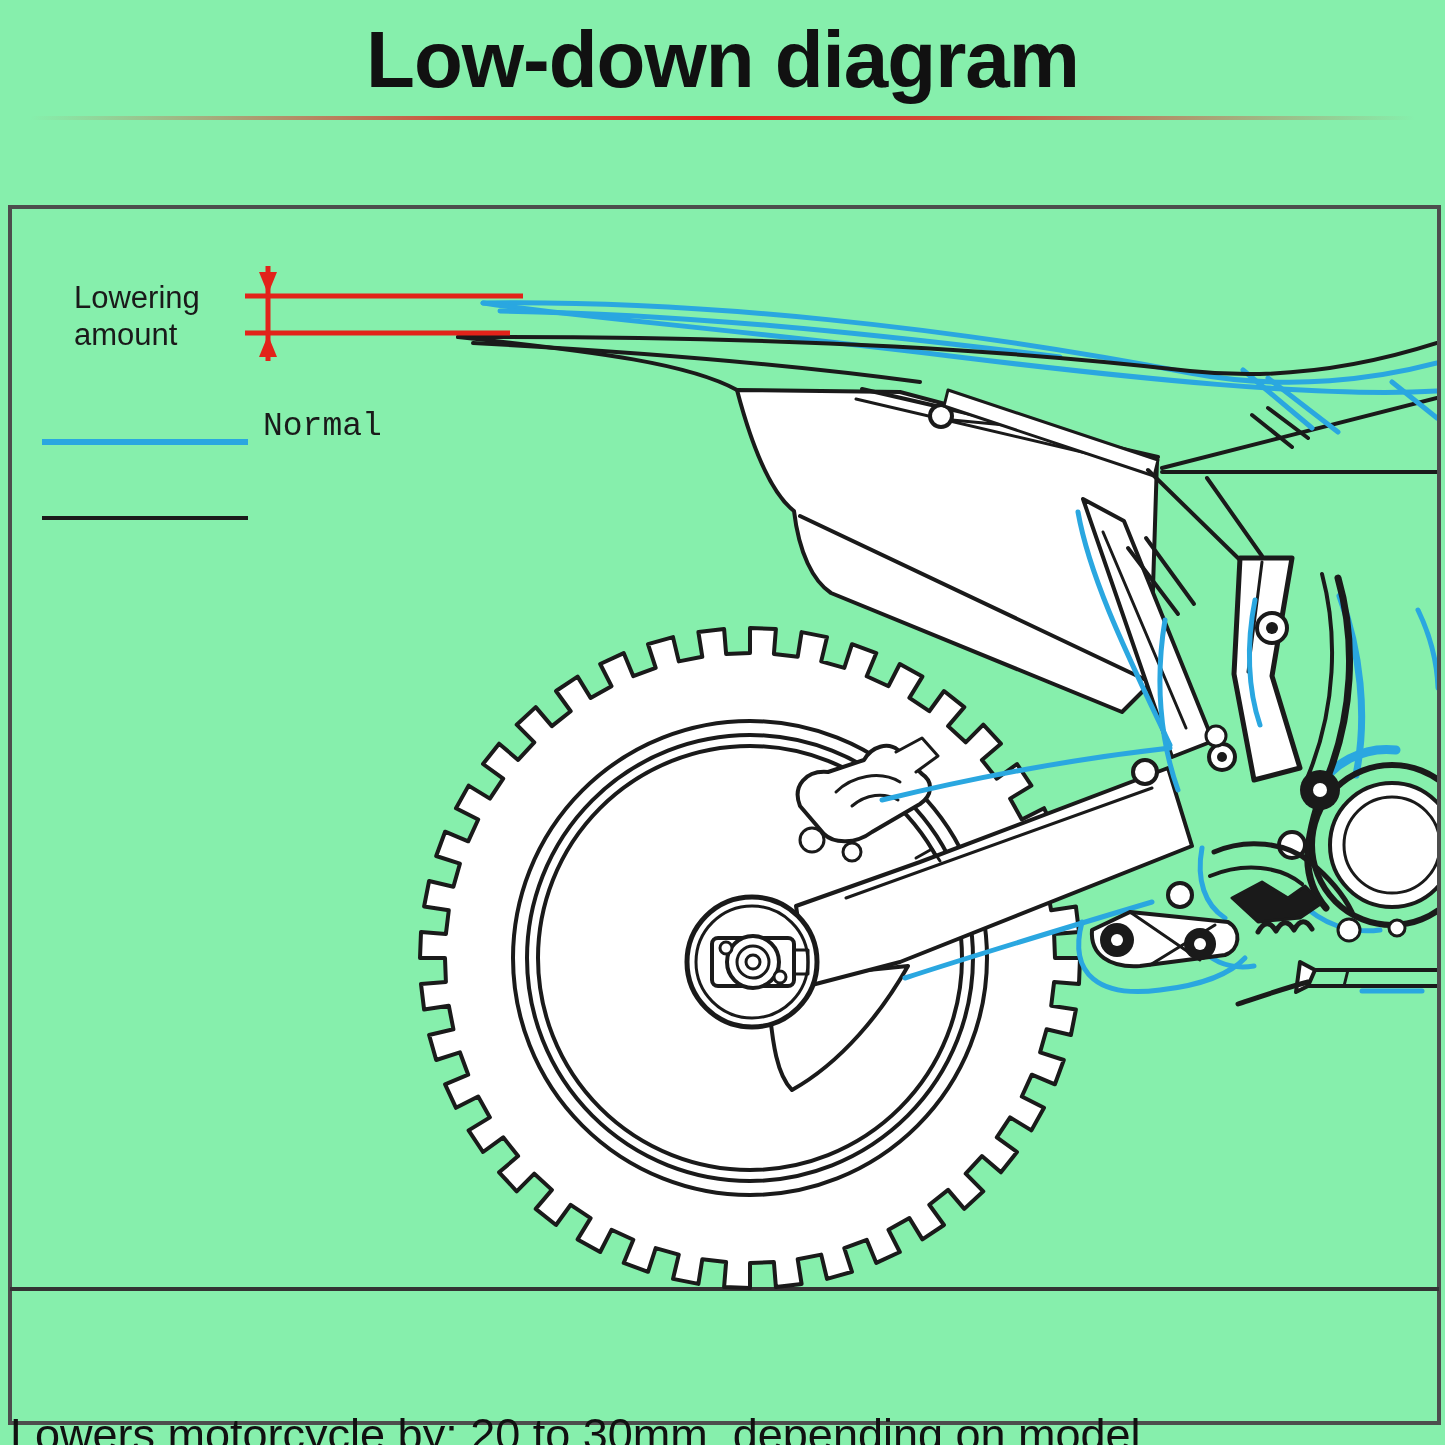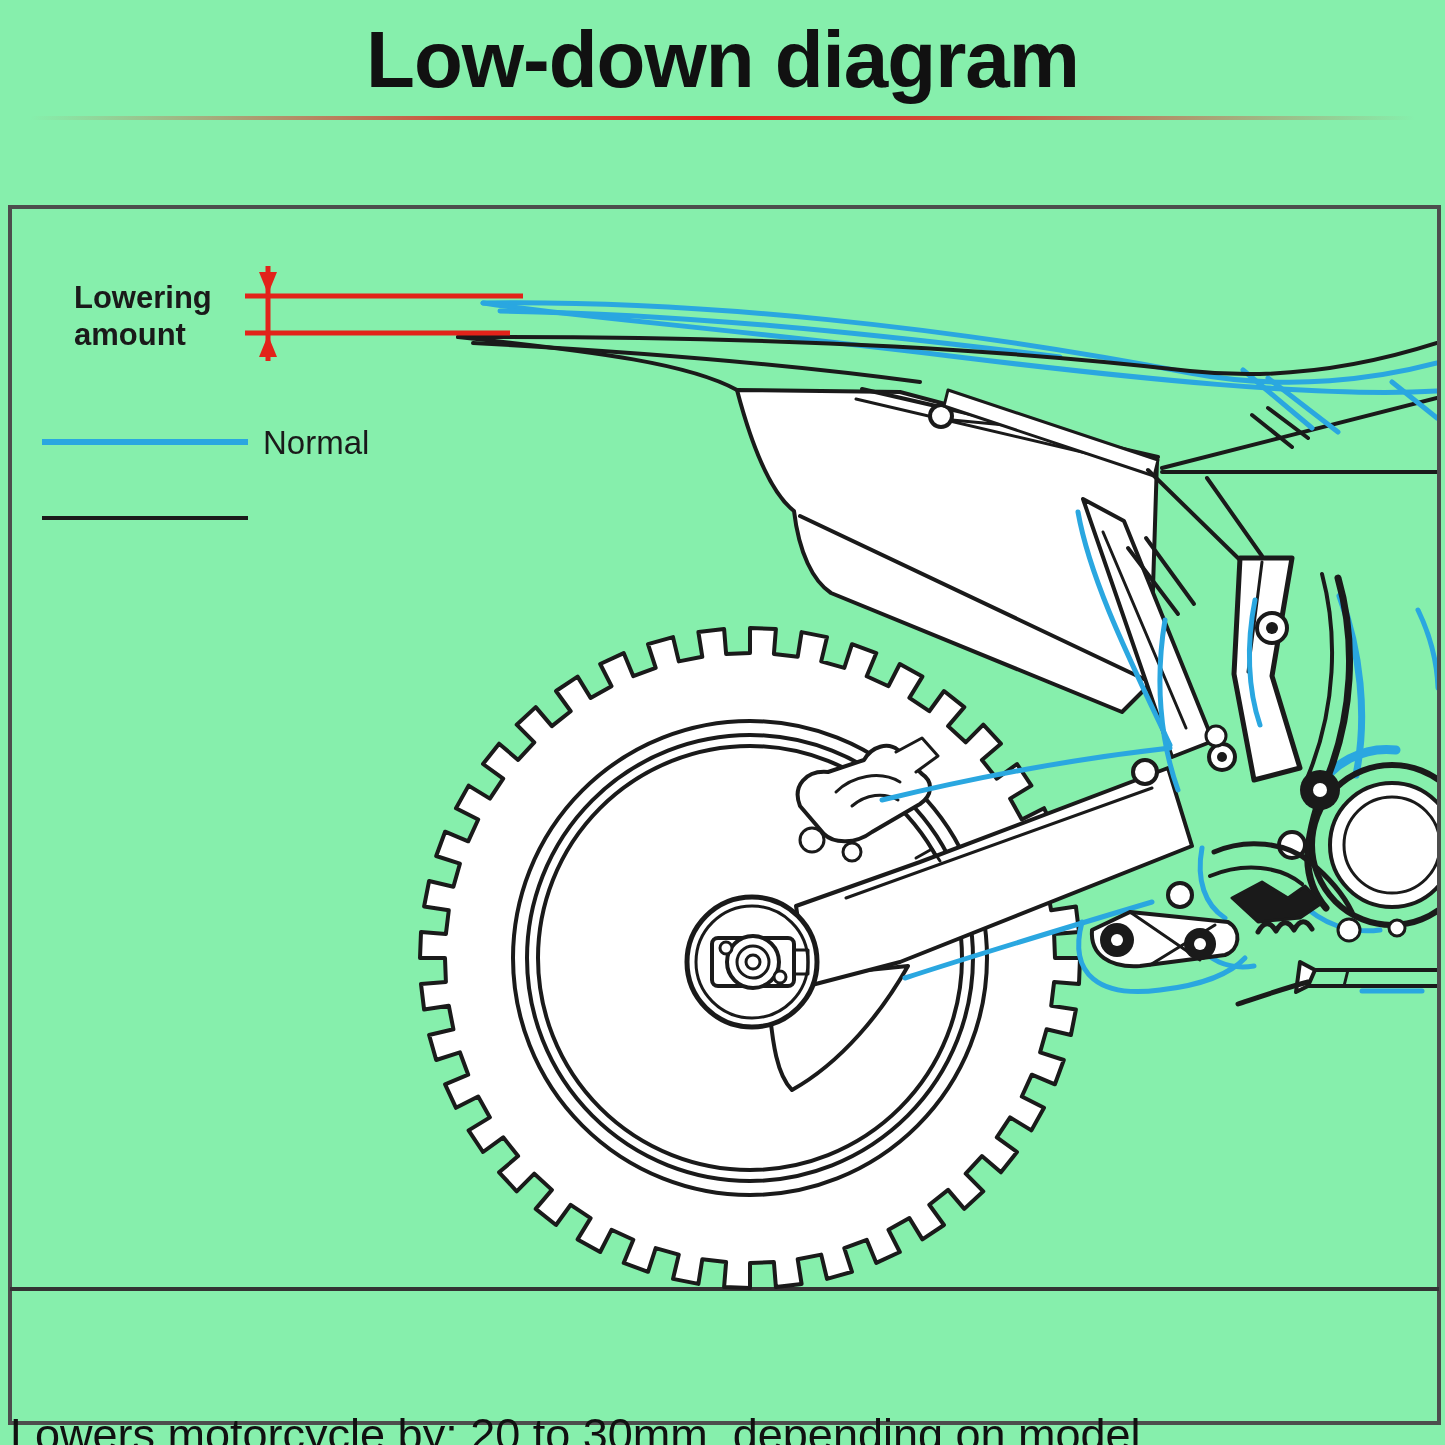--- a/index.html
+++ b/index.html
@@ -2,22 +2,22 @@
 <html><head>
 <meta charset="utf-8">
 <style>
   html,body{margin:0;padding:0;background:#ffffff;}
   #stage{position:relative;width:1445px;height:1445px;background:#86efac;overflow:hidden;
          font-family:"Liberation Sans","DejaVu Sans",sans-serif;}
   #page-title{position:absolute;top:14px;left:0;width:100%;text-align:center;
               font-size:80px;font-weight:bold;letter-spacing:-1px;color:#111;}
   #drawing{position:absolute;left:0;top:0;}
   .label{position:absolute;color:#1a1a1a;}
-  #dim-label{left:74px;top:279px;width:160px;font-size:31px;line-height:1.2;font-weight:700;}
-  #legend-normal-label{left:263px;top:424px;font-size:33px;}
+  #dim-label{left:74px;top:279px;width:160px;font-size:31px;line-height:1.2;font-weight:400;}
+  #legend-normal-label{left:263px;top:408px;font-size:33px;font-family:Liberation Mono, monospace;}
   #legend-lowdown-label{left:263px;top:500px;font-size:33px;}
   #caption{position:absolute;left:10px;top:1409px;width:1429px;text-align:left;
            font-size:45px;font-weight:normal;color:#111;}
 </style>
 </head>
 <body>
 
 <div id="stage">
 
   <div id="page-title" class="label">Low-down diagram</div>

